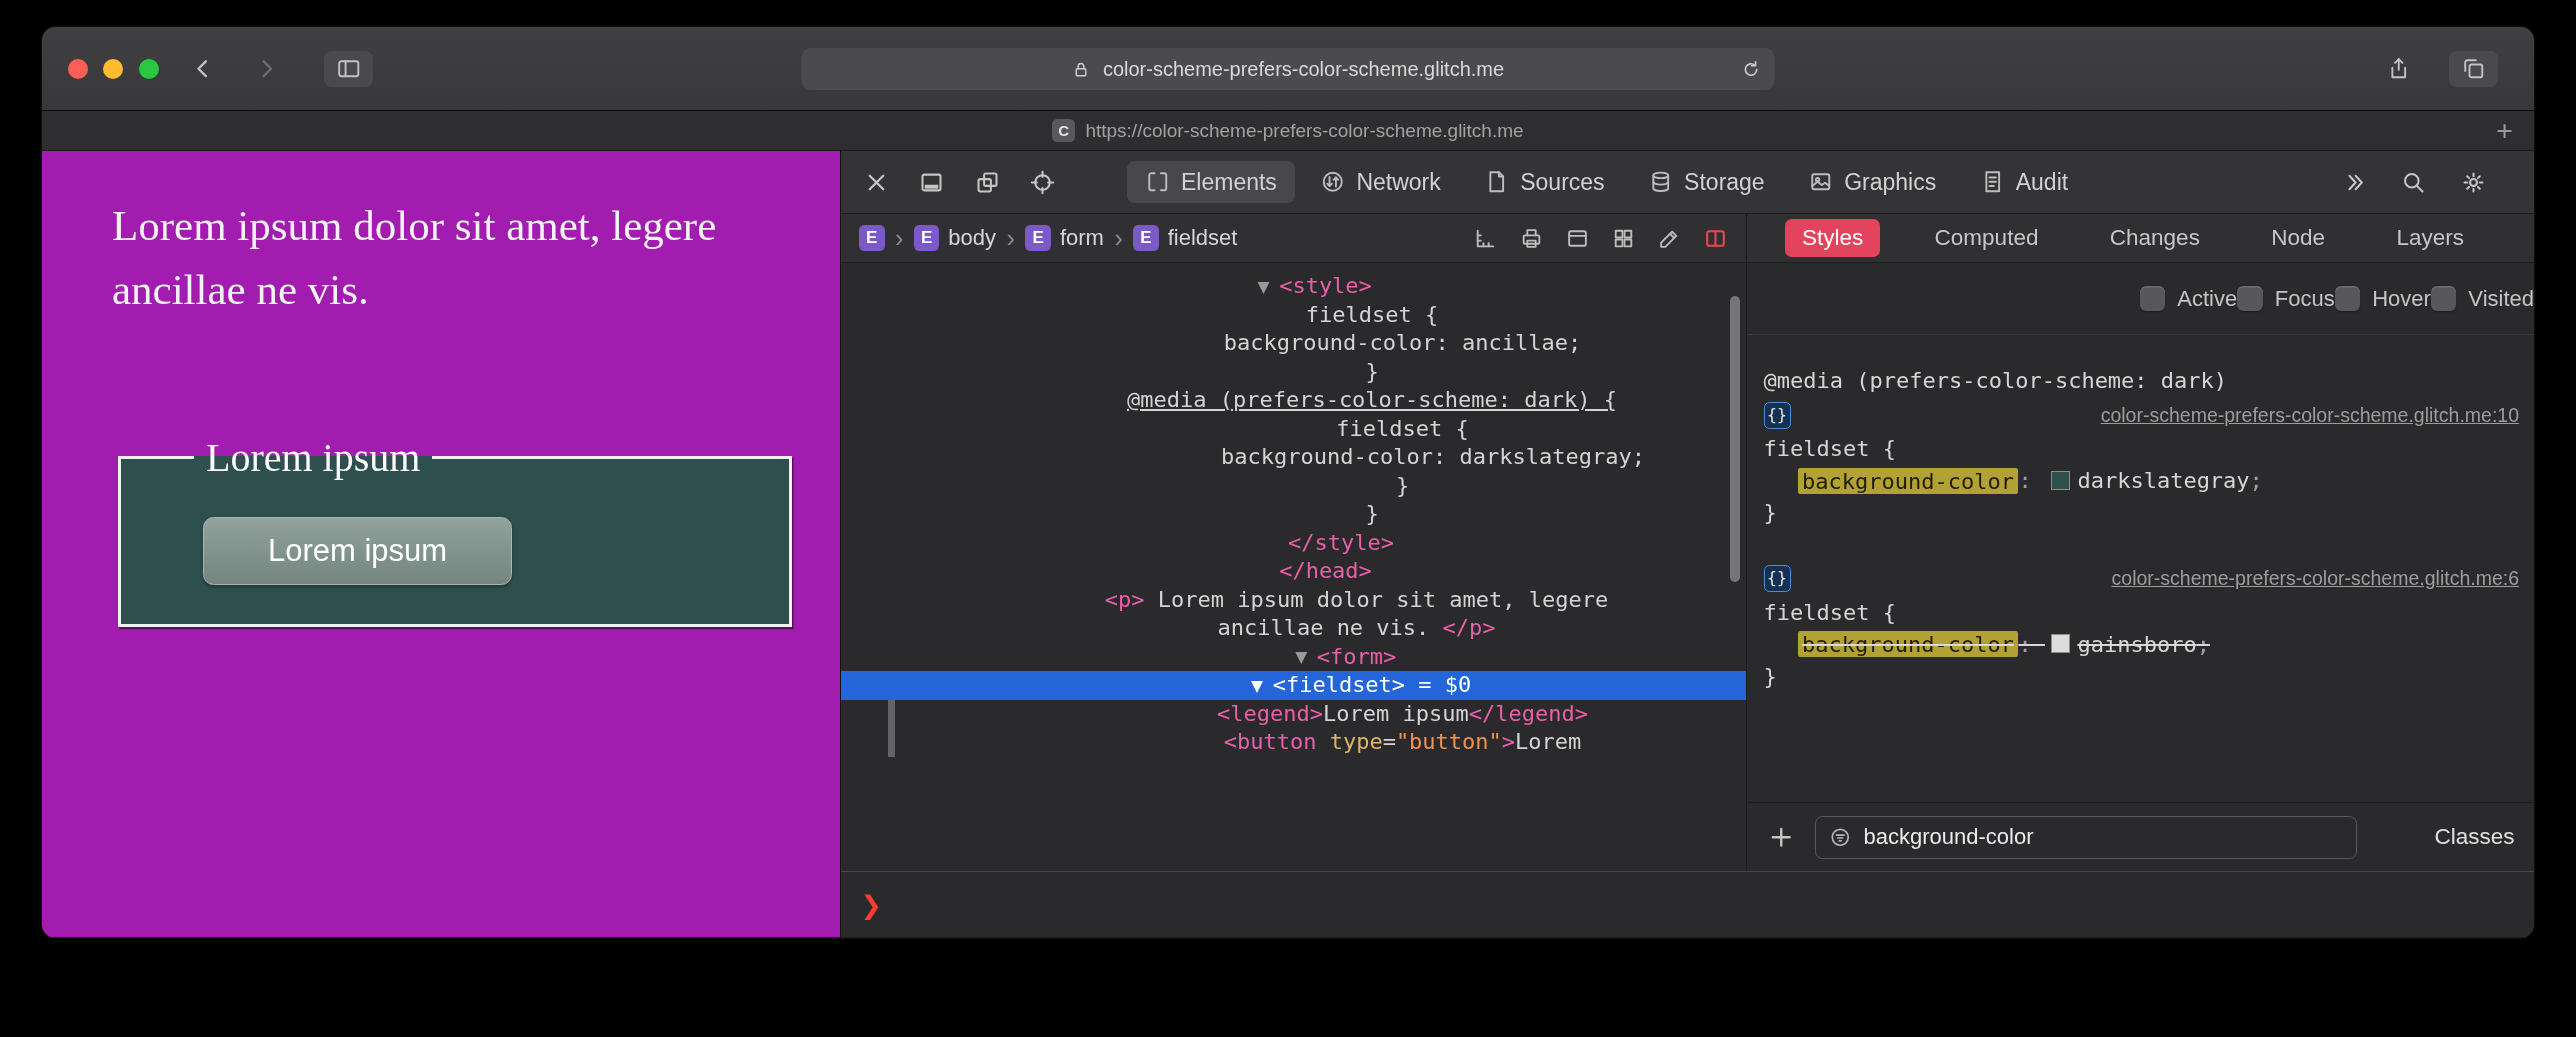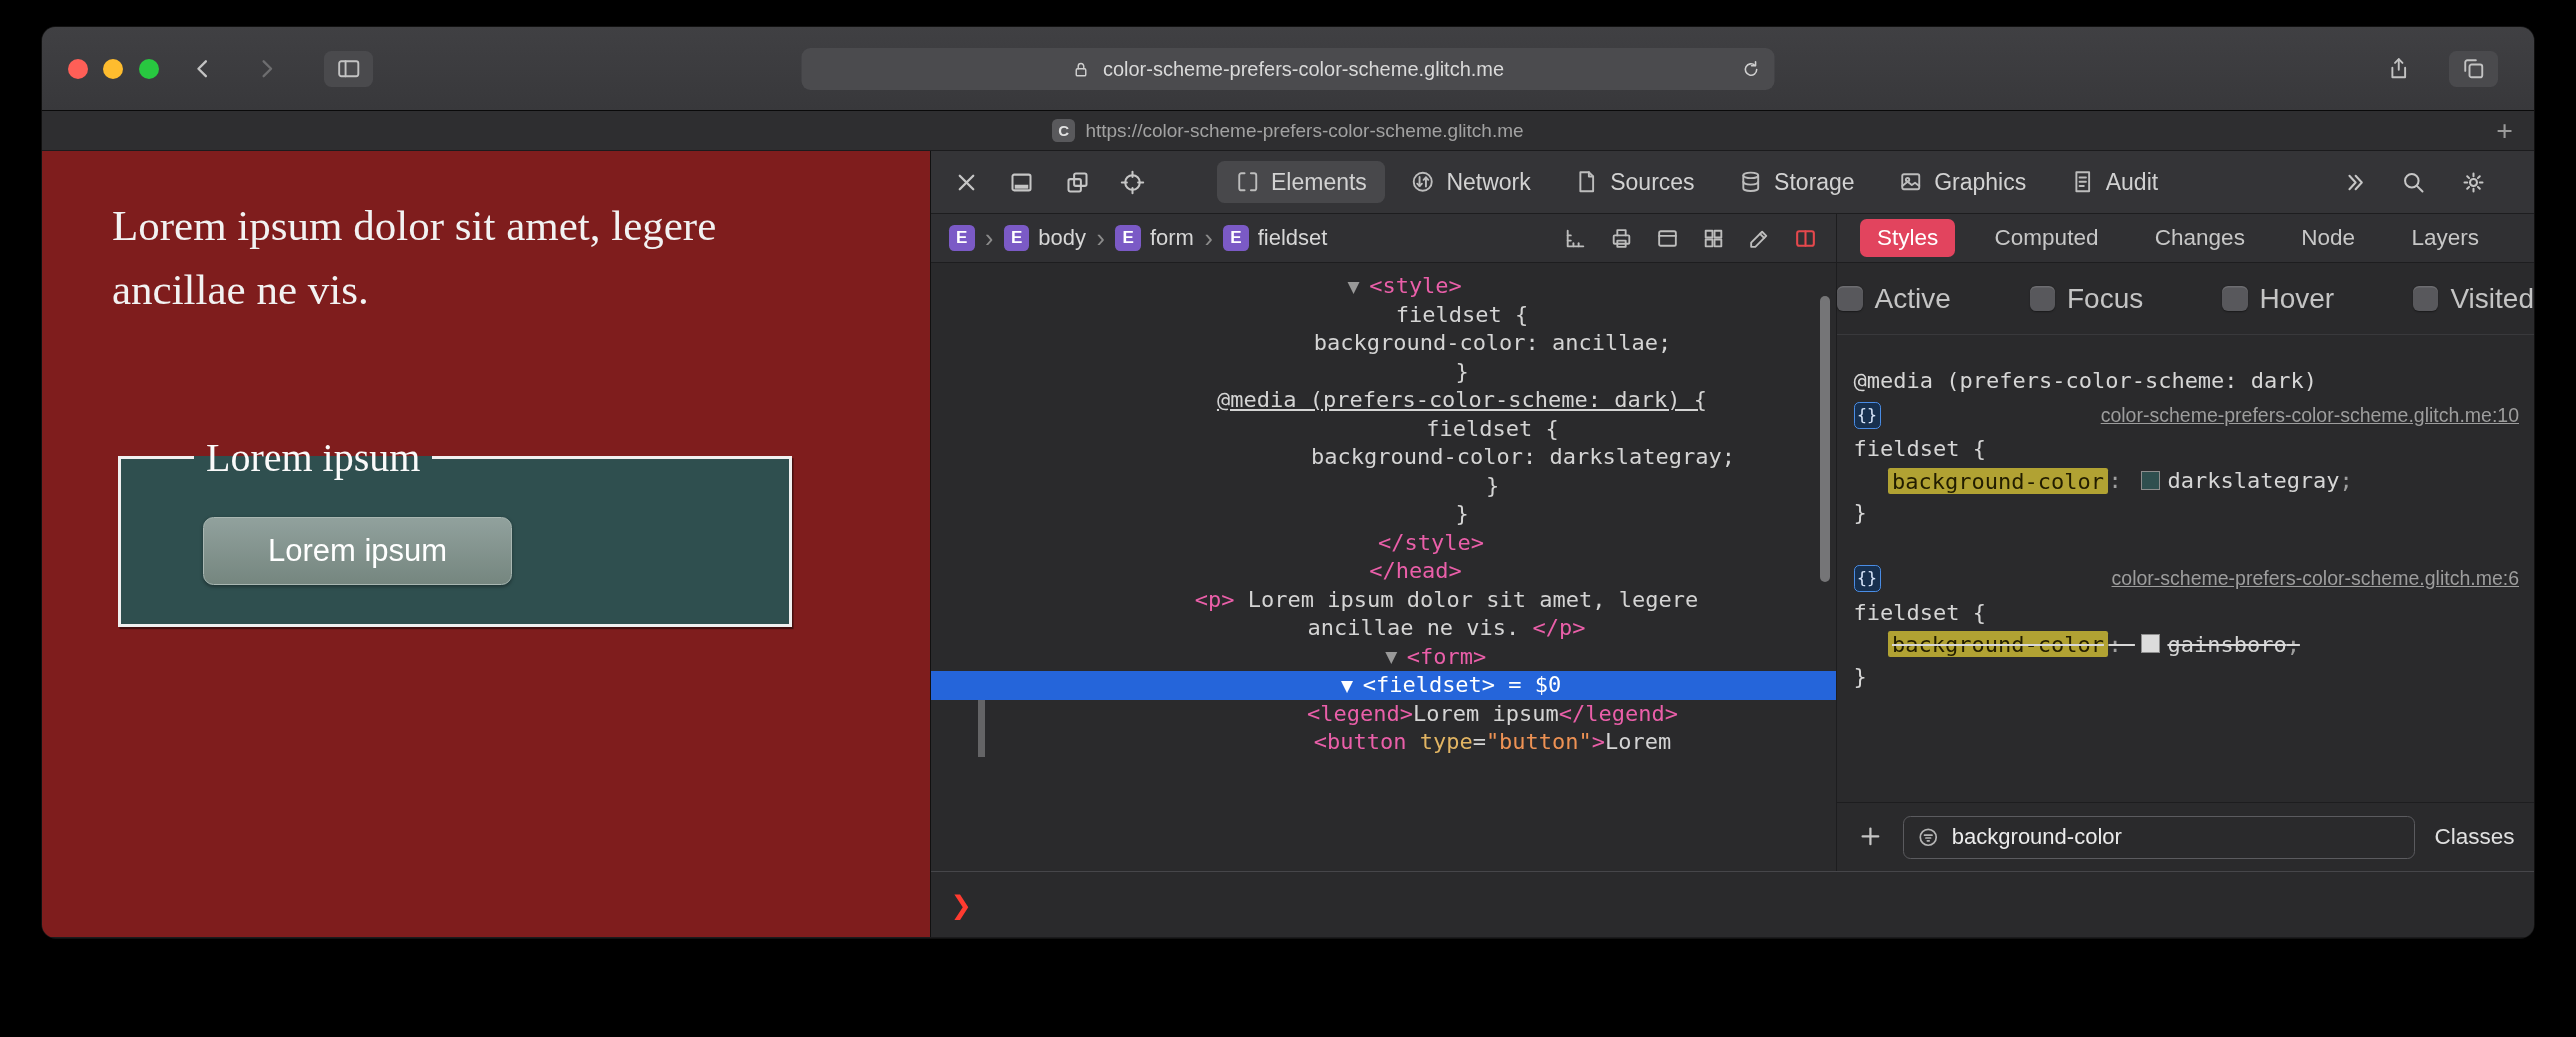--- a/index.html
+++ b/index.html
@@ -29,21 +29,21 @@
 
   
   .tabbar{height:40px;background:#2e2e30;border-bottom:0.7px solid #1b1b1d;display:flex;align-items:center;justify-content:center;position:relative;}
   .tab{display:flex;align-items:center;gap:10.5px;color:#a2a2a2;font-size:19px;}
   .favicon{width:22.5px;height:22.5px;border-radius:5.2px;background:#59595c;color:#e2e2e2;font-size:15px;font-weight:bold;
     display:flex;align-items:center;justify-content:center;}
   .newtab{position:absolute;right:21px;font-size:28.5px;color:#9a9a9a;line-height:1;}
 
   
   .content{display:flex;height:786px;}
-  .page{width:888px;flex:none;background:#7f1d1d;padding:43px 0 0 70px;}
+  .page{width:798px;flex:none;background:#a21caf;padding:43px 0 0 70px;}
   .page-para{font-family:"Liberation Serif","DejaVu Serif",serif;font-size:43px;line-height:1.49;color:#f2f2f2;width:711px;}
   .page-fieldset{margin:112px 0 0 6px;width:674px;border:3px solid #f0f0f0;padding:10.5px 18px 39px 52px;
     box-shadow:1.5px 2.2px 0 rgba(0,0,0,.45);}
   .page-fieldset legend{font-family:"Liberation Serif","DejaVu Serif",serif;font-size:40px;color:#fafafa;padding:0 12px;margin-left:21px;}
   .page-button{display:block;margin:25.5px 0 0 30px;width:309px;padding:15px 0;text-align:center;
     font-family:"Liberation Sans",sans-serif;font-size:31px;color:#ffffff;
     background:linear-gradient(#91a19d,#75867f);border:1.5px solid #a9b7b2;border-radius:10.5px;box-shadow:0 1.5px 3.7px rgba(0,0,0,.35);}
 
   
   .devtools{flex:1;display:flex;flex-direction:column;background:#2a2a2c;border-left:1.5px solid #111;min-width:0;}
@@ -77,22 +77,22 @@
     font-family:"DejaVu Sans Mono","Liberation Mono",monospace;font-size:22px;line-height:28.5px;color:#d4d4d4;text-align:center;}
   .tline{position:relative;height:28.5px;white-space:pre;}
   .tline.sel{background:#2565da;}
   .tline.sel span{color:#fff !important;}
   .tri{display:inline-block;width:31px;margin-left:-31px;color:#999;font-size:15.7px;vertical-align:1.5px;font-family:"DejaVu Sans",sans-serif;}
   .tag{color:#ea5fa9;}.attr{color:#e2b563;}.val{color:#ee9254;}.code{color:#d4d4d4;}
   .tline.g::before{content:"";position:absolute;left:47px;top:0;bottom:0;width:6.7px;background:#646466;}
   .scrollbar{position:absolute;right:6px;top:33px;width:10.5px;height:286px;border-radius:5.2px;background:#757577;}
 
   .sidebar{flex:1;border-left:1.5px solid #1d1d1f;display:flex;flex-direction:column;min-width:0;}
-  .pseudo-row{height:72px;flex:none;display:flex;align-items:center;justify-content:space-between;
-    font-size:28px;color:#c4c4c4;border-bottom:0.7px solid #39393c;}
+  .pseudo-row{height:72px;flex:none;display:flex;align-items:center;justify-content:flex-end;
+    font-size:22px;color:#c4c4c4;border-bottom:0.7px solid #39393c;}
   .ptoggle{display:flex;align-items:center;gap:12px;}
   .cb{width:25.5px;height:25.5px;border-radius:6px;background:#58585c;box-shadow:inset 0 1.5px 0 rgba(255,255,255,.13),0 0.7px 1.5px rgba(0,0,0,.4);}
   .rules{flex:1;padding:30px 15px 0 16.5px;font-family:"DejaVu Sans Mono","Liberation Mono",monospace;font-size:22px;line-height:32px;color:#d6d6d6;overflow:hidden;}
   .rule{margin-bottom:33px;}
   .meta-row{display:flex;align-items:center;justify-content:space-between;margin:2.2px 0;}
   .rule-badge{width:27px;height:27px;border:1.5px solid #4a8de6;border-radius:5.2px;background:#17304f;color:#d8e6fa;
     font-size:16.5px;display:flex;align-items:center;justify-content:center;}
   .rule-link{font-family:"Liberation Sans",sans-serif;font-size:19.5px;color:#9d9d9d;text-decoration:underline;}
   .decl-row{padding-left:34px;}
   .prop-hl{background:#b1a233;color:#221d00;padding:0.7px 4.5px;border-radius:2.2px;}

